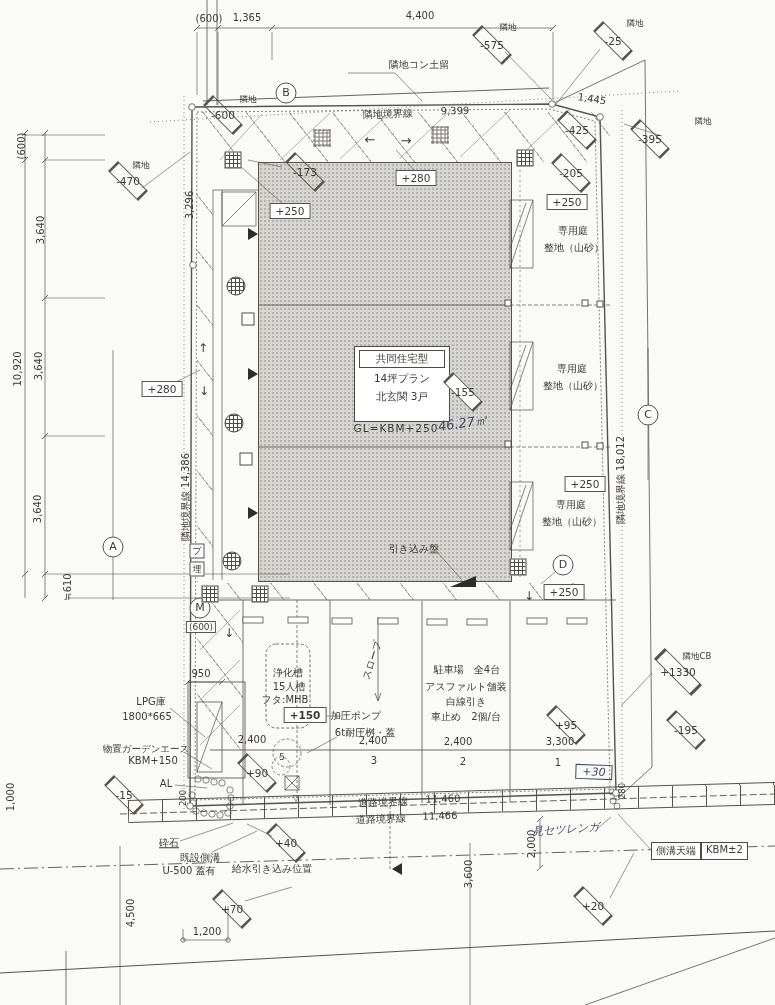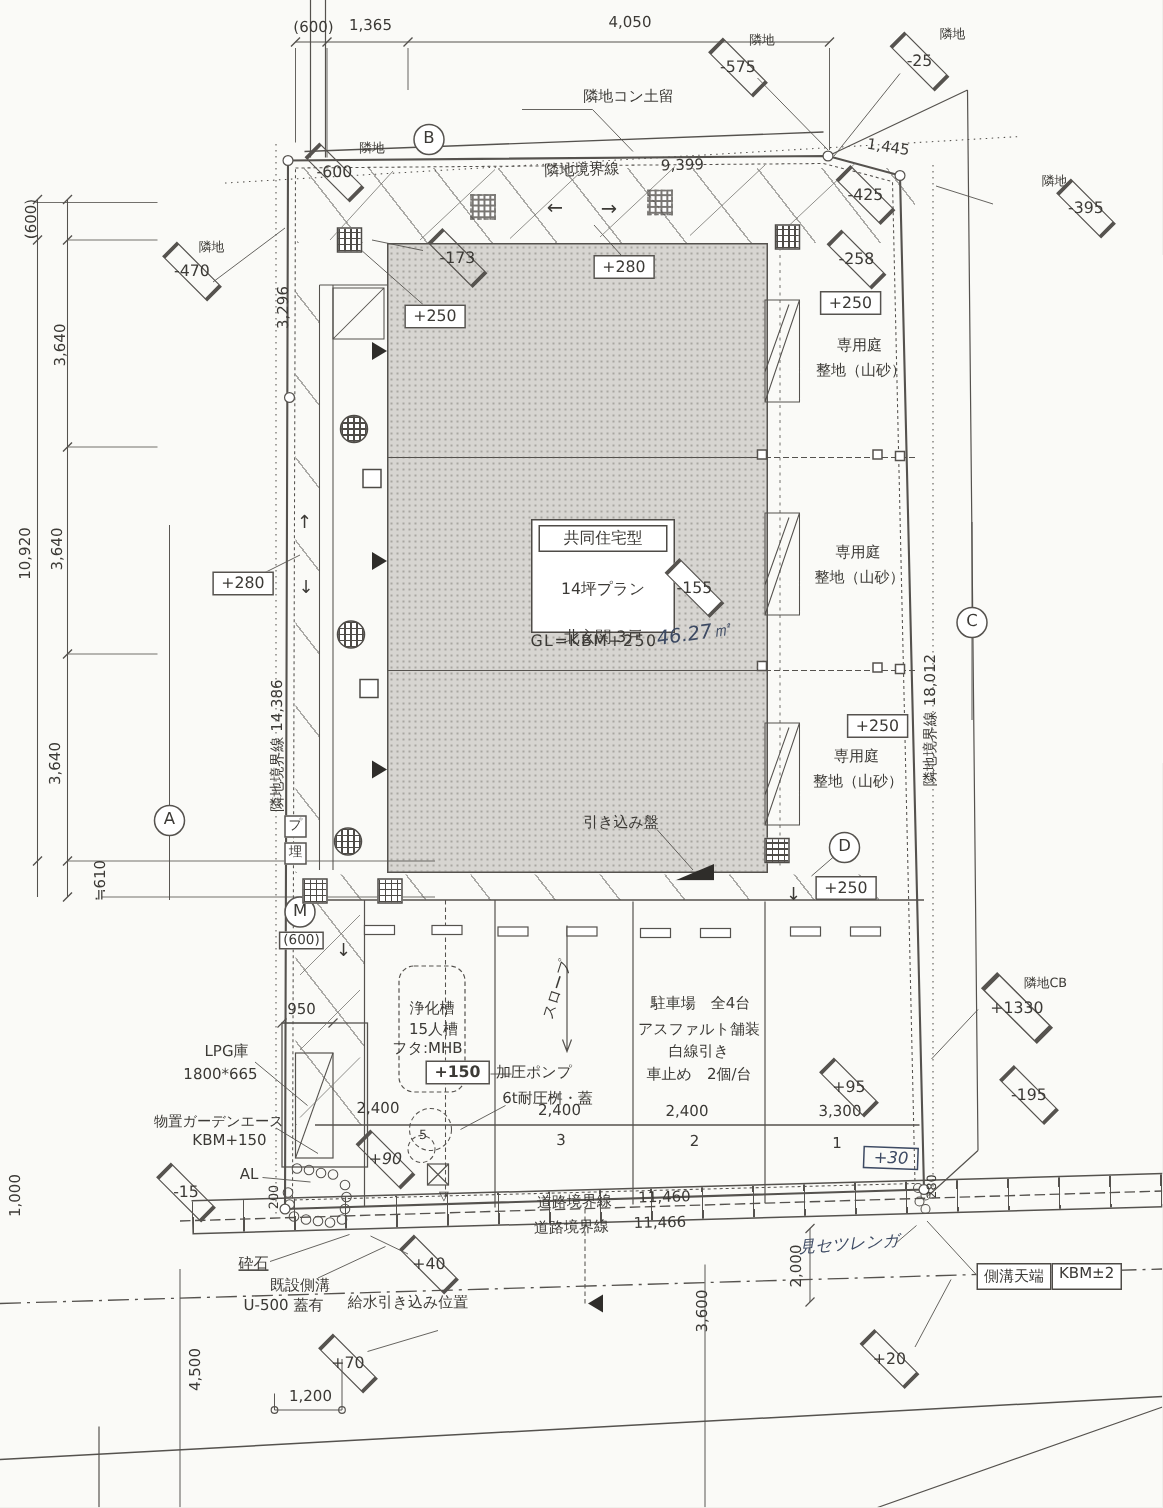--- a/index.html
+++ b/index.html
@@ -33,21 +33,21 @@
          border-left:10px solid #2f2d2a;transform:translate(-50%,-50%);}
   .tri-l{position:absolute;width:0;height:0;border-top:6px solid transparent;border-bottom:6px solid transparent;
          border-right:10px solid #2f2d2a;transform:translate(-50%,-50%);}
   .wedge{position:absolute;left:450px;top:576px;width:26px;height:11px;background:#2f2d2a;
          clip-path:polygon(0 100%,100% 0,100% 100%);}
   .bldg{position:absolute;left:258px;top:162px;width:252px;height:418px;border:1.5px solid #55524e;
         background-color:#d7d5d1;
         background-image:radial-gradient(#a8a6a1 0.6px,transparent 1px);background-size:4px 4px;}
   .bldg-card{position:absolute;left:354px;top:346px;width:94px;height:74px;background:#fff;border:1px solid #4e4b47;}
   .bldg-card .t{display:block;margin:3px 4px 2px;border:1px solid #4e4b47;text-align:center;font-size:10.5px;padding:1px 0;}
-  .bldg-card .r{display:block;text-align:center;font-size:10.5px;margin-top:18px;}
+  .bldg-card .r{display:block;text-align:center;font-size:10.5px;margin-top:4px;}
   .hand{color:#3d4a63;font-style:italic;}
   .curb{position:absolute;left:128px;top:800px;width:665px;height:21px;background:#fafaf7;
         border-top:1.2px solid #55524e;border-bottom:1.2px solid #55524e;
         background-image:repeating-linear-gradient(90deg,#55524e 0 1px,transparent 1px 34px);
         transform:rotate(-1.6deg);transform-origin:0 50%;}
   .hatch{position:absolute;background-image:repeating-linear-gradient(52deg,rgba(92,90,86,.5) 0 1px,transparent 1px 34px);}
   svg.lines{position:absolute;left:0;top:0;pointer-events:none;}
   .tenba{position:absolute;left:651px;top:842px;display:flex;}
   .tenba div{border:1.2px solid #4e4b47;background:#fff;font-size:10px;padding:1px 4px;white-space:nowrap;}
   .hand30{position:absolute;left:594px;top:772px;transform:translate(-50%,-50%) rotate(2deg);
@@ -187,50 +187,50 @@
         <rect x="378" y="618" width="20" height="6"></rect>
       <rect x="427" y="619" width="20" height="6"></rect>
         <rect x="467" y="619" width="20" height="6"></rect>
       <rect x="527" y="618" width="20" height="6"></rect>
         <rect x="567" y="618" width="20" height="6"></rect>
     </g>
   </svg>
 
   <div class="lbl" style="left:209px;top:19px;">(600)</div>
   <div class="lbl" style="left:247px;top:18px;">1,365</div>
-  <div class="lbl" style="left:420px;top:16px;">4,050</div>
+  <div class="lbl" style="left:420px;top:16px;">4,400</div>
   <div class="lbl" style="left:419px;top:65px;">隣地コン土留</div>
 
   <div class="lbl sm" style="left:508px;top:28px;">隣地</div>
   <div class="dia" style="left:492px;top:45px;">
       <i></i>
       <span>-575</span>
     </div>
   <div class="lbl sm" style="left:635px;top:24px;">隣地</div>
   <div class="dia" style="left:613px;top:41px;">
       <i></i>
       <span>-25</span>
     </div>
   <div class="lbl sm" style="left:248px;top:100px;">隣地</div>
   <div class="dia" style="left:223px;top:115px;">
       <i></i>
       <span>-600</span>
     </div>
   <div class="lbl sm" style="left:703px;top:122px;">隣地</div>
-  <div class="dia" style="left:724px;top:139px;">
+  <div class="dia" style="left:650px;top:139px;">
       <i></i>
       <span>-395</span>
     </div>
   <div class="dia" style="left:577px;top:130px;">
       <i></i>
       <span>-425</span>
     </div>
   <div class="dia" style="left:571px;top:173px;">
       <i></i>
-      <span>-258</span>
+      <span>-205</span>
     </div>
   <div class="dia" style="left:305px;top:172px;">
       <i></i>
       <span>-173</span>
     </div>
   <div class="lbl sm" style="left:141px;top:166px;">隣地</div>
   <div class="dia" style="left:128px;top:181px;">
       <i></i>
       <span>-470</span>
     </div>
@@ -309,21 +309,21 @@
   <div class="lbl" style="left:560px;top:742px;">3,300</div>
   <div class="lbl" style="left:374px;top:761px;">3</div>
   <div class="lbl" style="left:463px;top:762px;">2</div>
   <div class="lbl" style="left:558px;top:763px;">1</div>
   <div class="lbl sm" style="left:282px;top:758px;">5</div>
   <div class="lbl" style="left:372px;top:660px;transform:translate(-50%,-50%) rotate(-72deg);">スロープ</div>
   <div class="dia" style="left:566px;top:725px;">
       <i></i>
       <span>+95</span>
     </div>
-  <div class="dia" style="left:257px;top:773px;font-style:italic;">
+  <div class="dia" style="left:257px;top:773px;">
       <i></i>
       <span>+90</span>
     </div>
   <div class="dia" style="left:124px;top:795px;">
       <i></i>
       <span>-15</span>
     </div>
   <div class="hand30">+30</div>
 
   <div class="lbl sm" style="left:697px;top:657px;">隣地CB</div>

